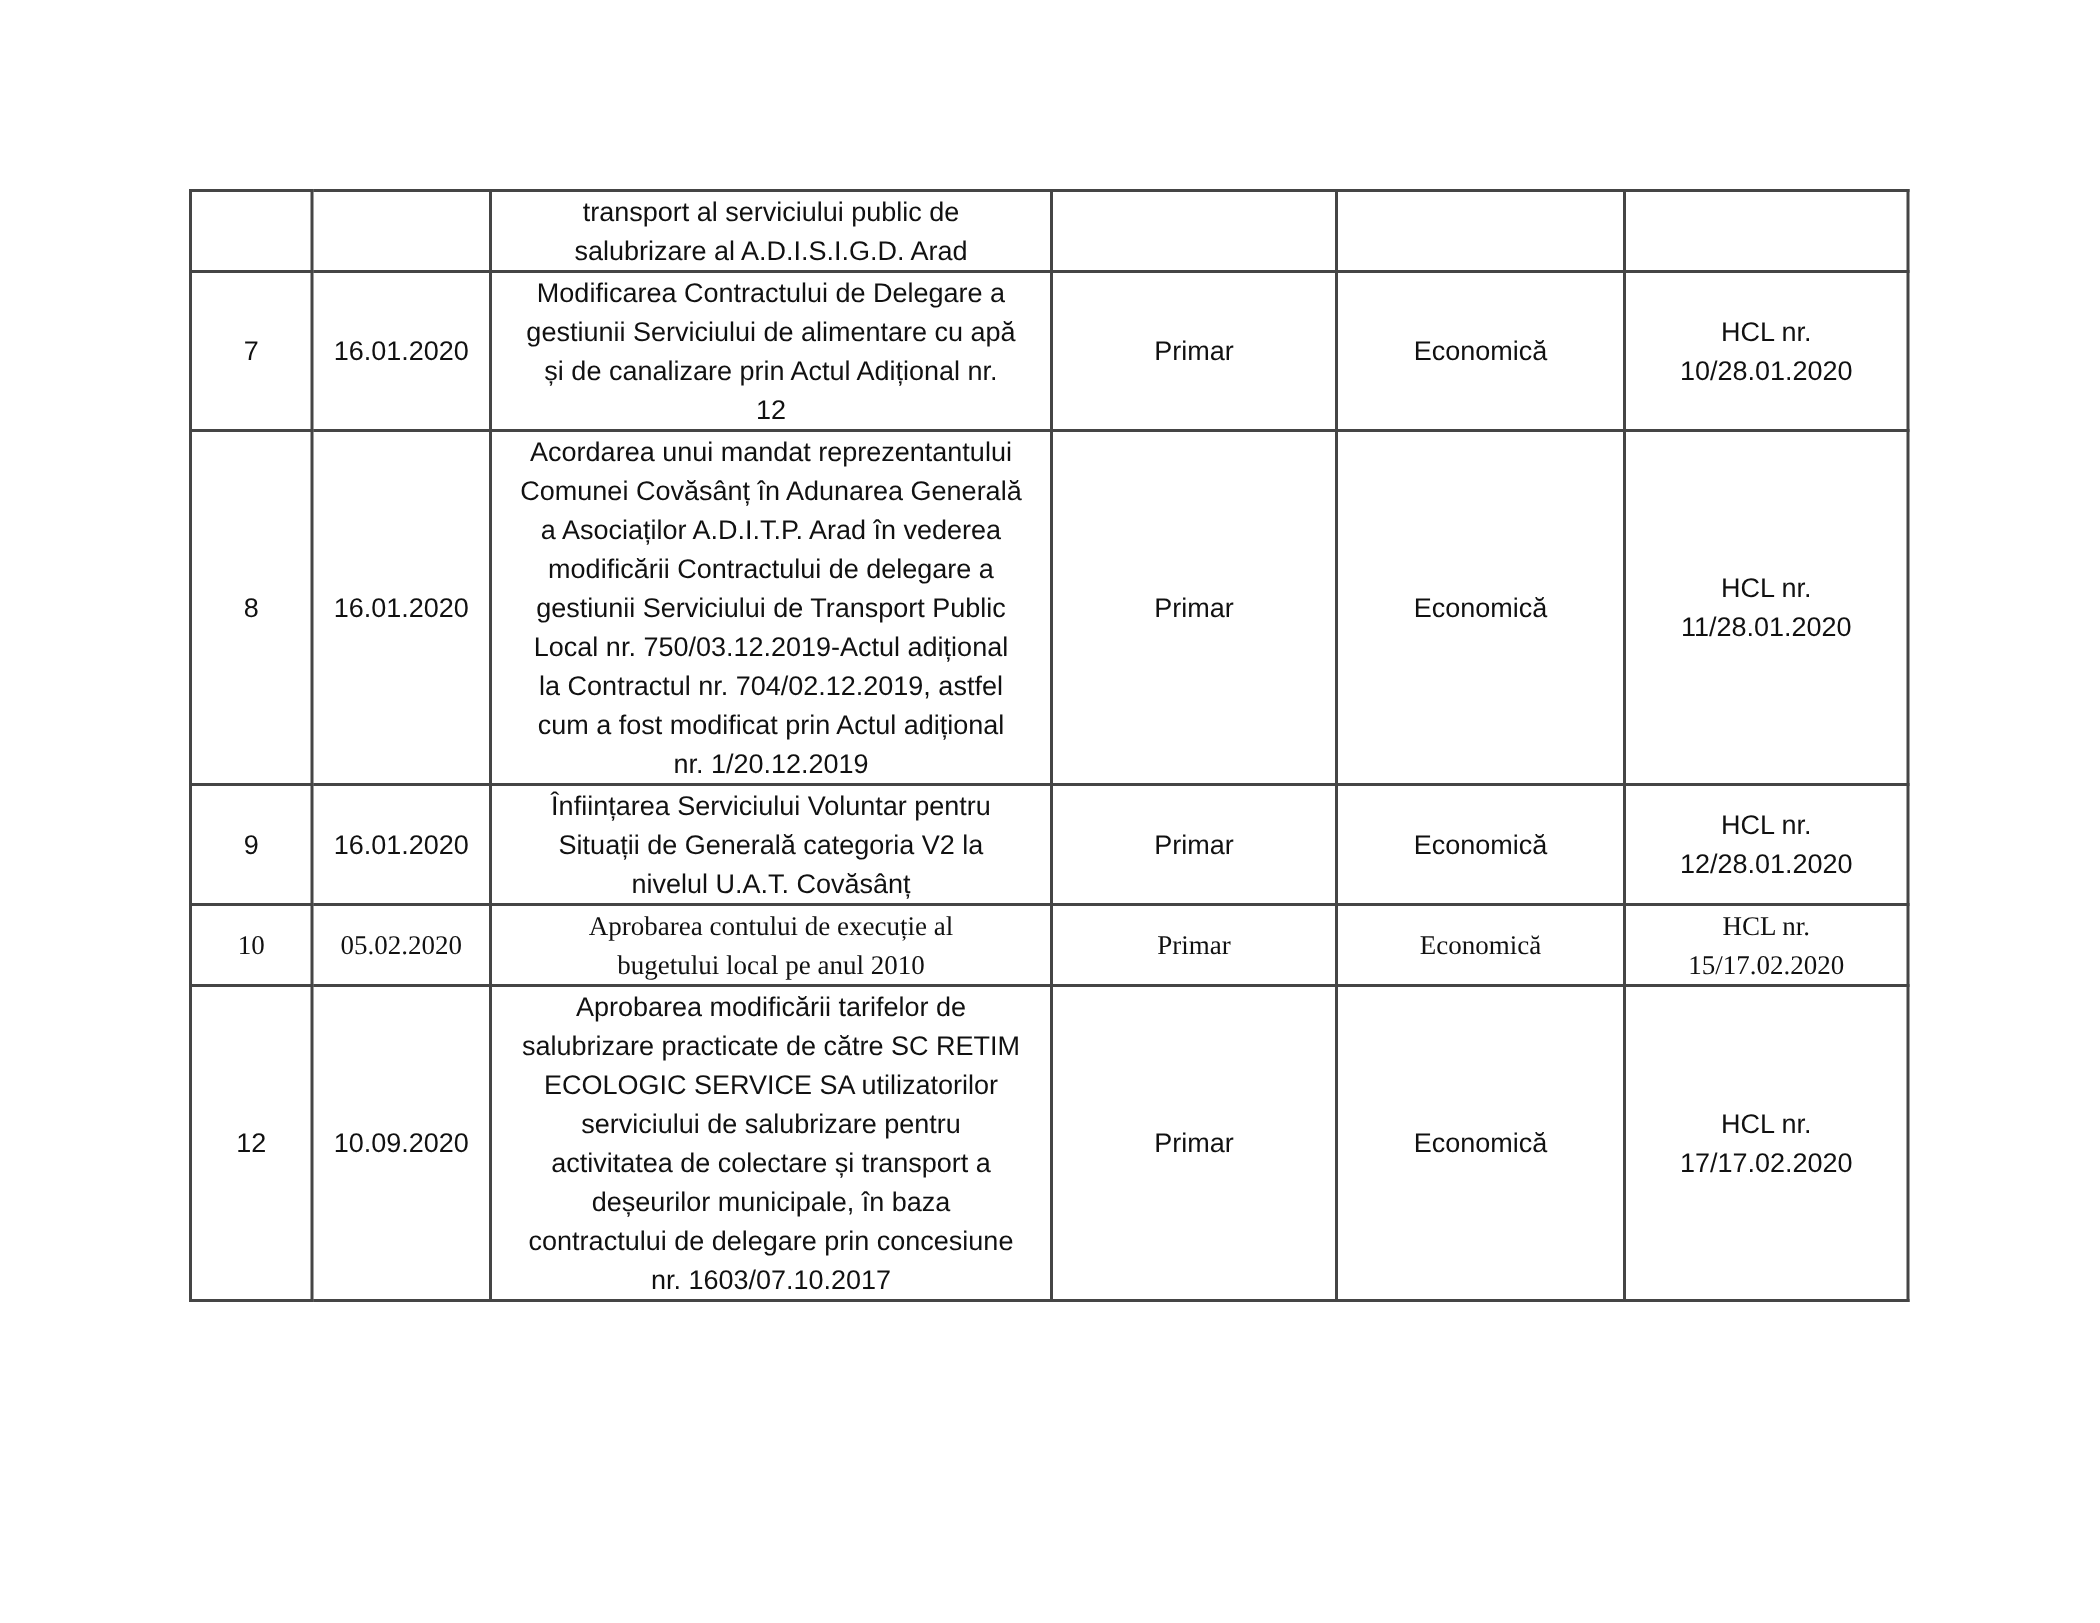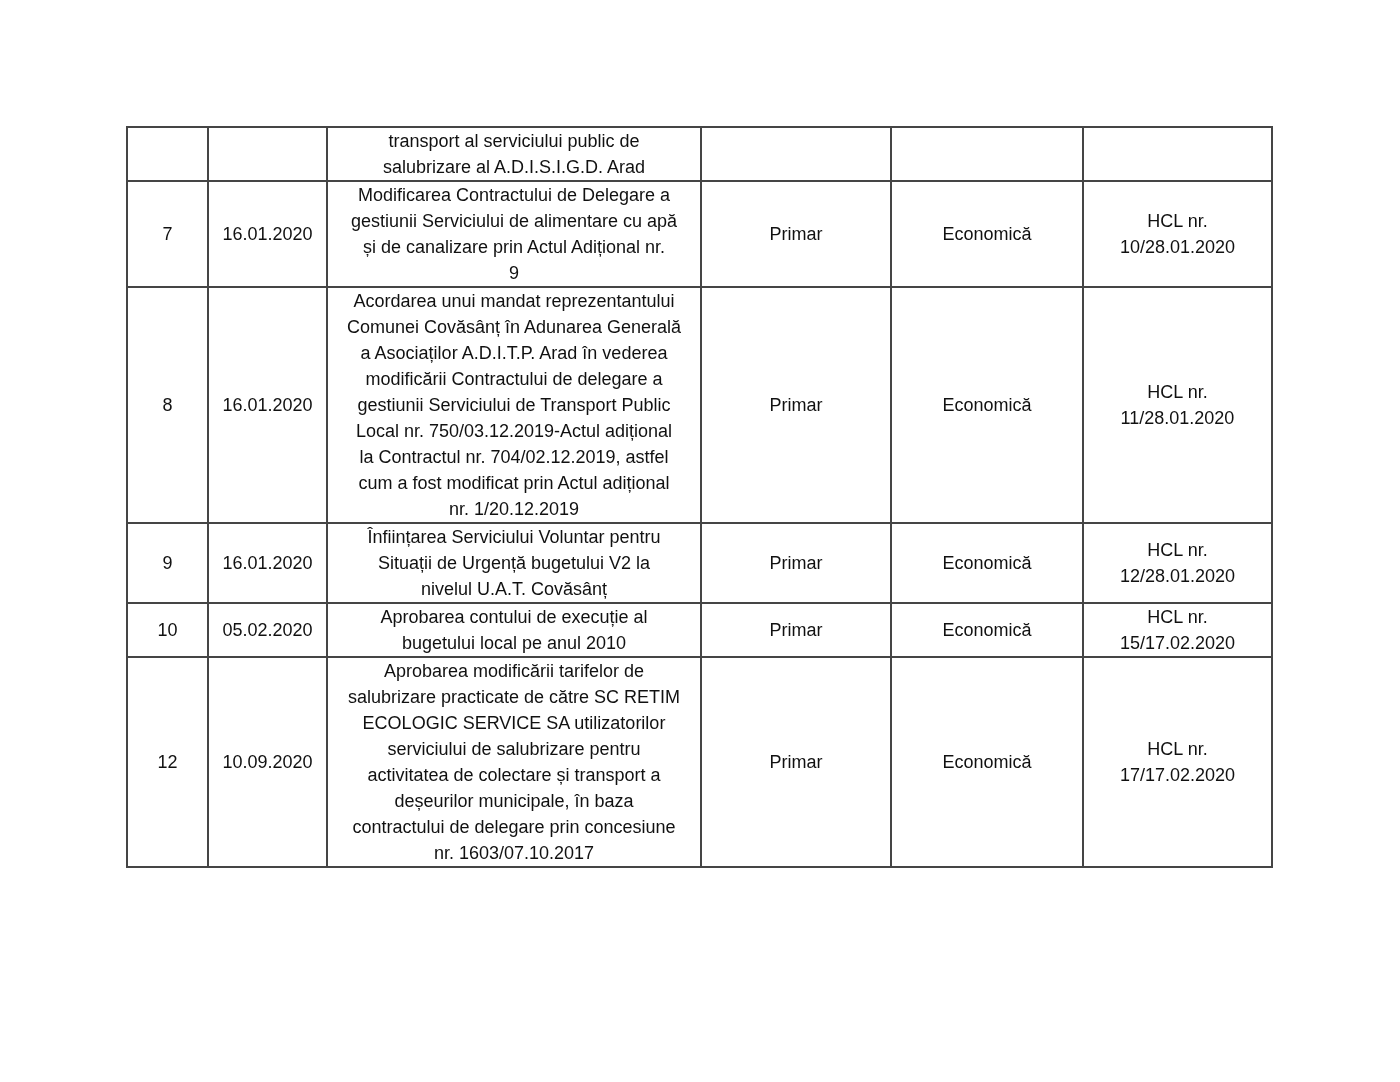--- a/index.html
+++ b/index.html
@@ -35,21 +35,21 @@
     line-height: 26px;
     white-space: pre-line;
     overflow: hidden;
     color: #111111;
   }
   
   tr.row-0 { height: 54px; }
   tr.row-1 { height: 103px; }
   tr.row-2 { height: 235px; }
   tr.row-3 { height: 80px; }
-  tr.row-4 { height: 53px; }
+  tr.row-4 { height: 53px; font-family: Liberation Serif, serif; }
   tr.row-5 { height: 53px; }
   tr.row-6 { height: 203px; }
 </style>
 </head>
 <body style="background: rgb(255, 255, 255);">
 
 <div class="page">
   <table class="doc-table">
     <colgroup>
       <col style="width:81px">
@@ -68,21 +68,21 @@
         <td></td>
         <td></td>
         <td></td>
       </tr>
       <tr class="row-1">
         <td>7</td>
         <td>16.01.2020</td>
         <td>Modificarea Contractului de Delegare a
 gestiunii Serviciului de alimentare cu apă
 și de canalizare prin Actul Adițional nr.
-9</td>
+12</td>
         <td>Primar</td>
         <td>Economică</td>
         <td>HCL nr.
 10/28.01.2020</td>
       </tr>
       <tr class="row-2">
         <td>8</td>
         <td>16.01.2020</td>
         <td>Acordarea unui mandat reprezentantului
 Comunei Covăsânț în Adunarea Generală
@@ -95,21 +95,21 @@
 nr. 1/20.12.2019</td>
         <td>Primar</td>
         <td>Economică</td>
         <td>HCL nr.
 11/28.01.2020</td>
       </tr>
       <tr class="row-3">
         <td>9</td>
         <td>16.01.2020</td>
         <td>Înființarea Serviciului Voluntar pentru
-Situații de Urgență bugetului V2 la
+Situații de Generală categoria V2 la
 nivelul U.A.T. Covăsânț</td>
         <td>Primar</td>
         <td>Economică</td>
         <td>HCL nr.
 12/28.01.2020</td>
       </tr>
       <tr class="row-4">
         <td>10</td>
         <td>05.02.2020</td>
         <td>Aprobarea contului de execuție al

